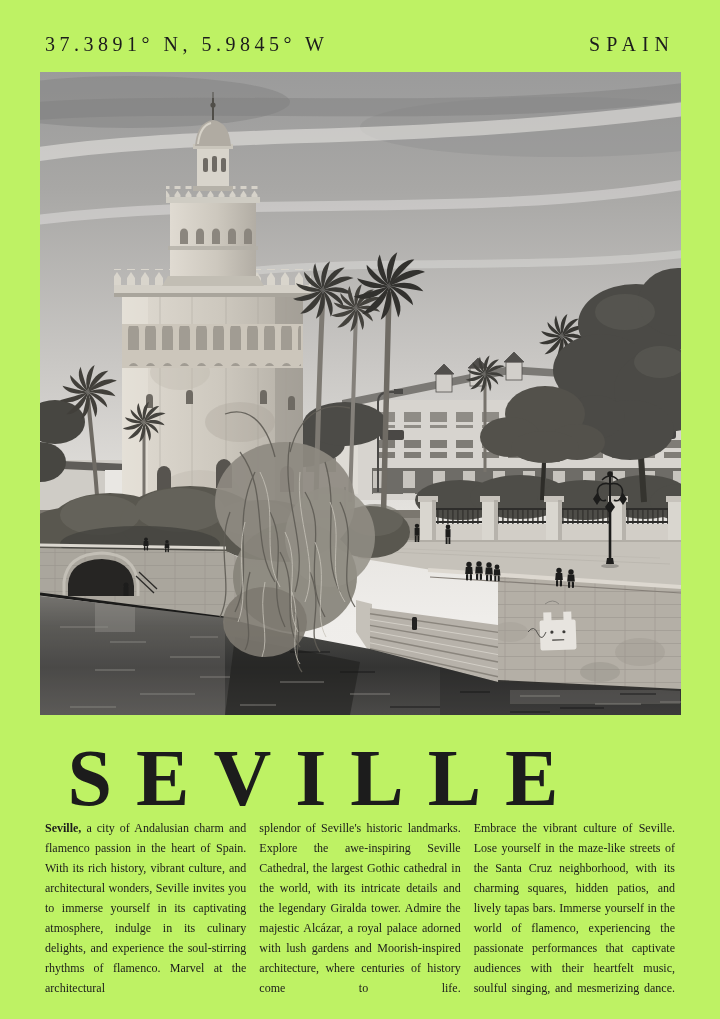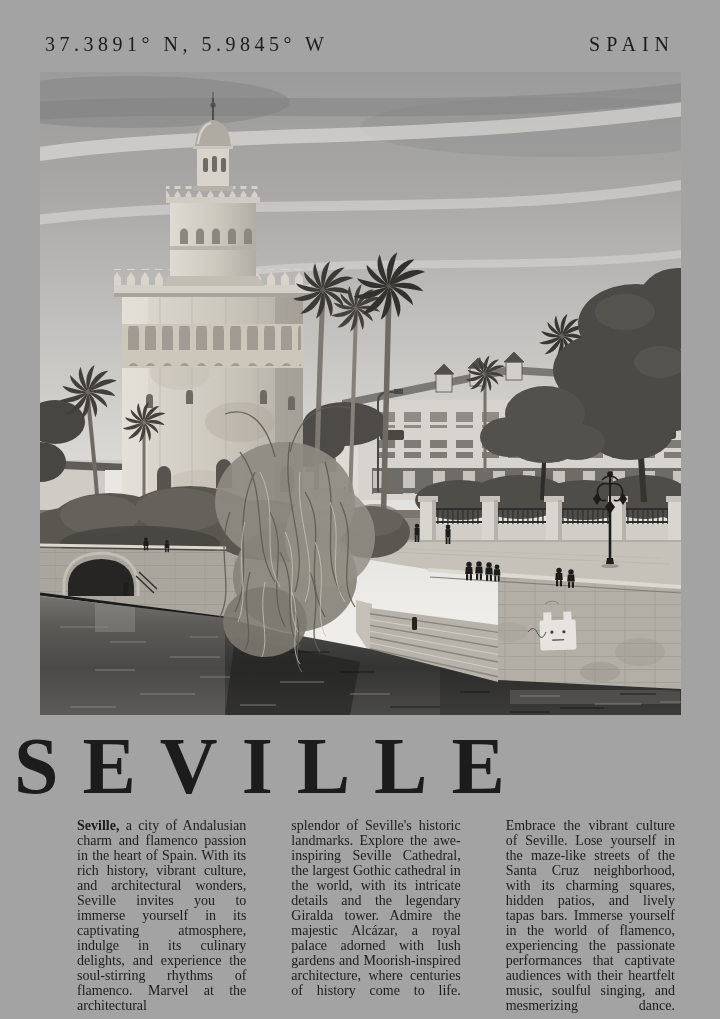--- a/index.html
+++ b/index.html
@@ -1,30 +1,30 @@
 <!DOCTYPE html>
 <html><head>
 <meta charset="utf-8">
 <style>
   html,body{margin:0;padding:0;background:#ffffff;}
   body{width:720px;height:1019px;font-family:"Liberation Serif", serif;color:#1c1c1c;}
-  .poster{position:relative;width:720px;height:1019px;background:#a3a3a3;overflow:hidden;}
+  .poster{position:relative;width:720px;height:1019px;background:#bef264;overflow:hidden;}
 
   .hdr{position:absolute;top:33px;left:45px;right:45px;display:flex;justify-content:space-between;
        font-size:20px;letter-spacing:4.5px;white-space:nowrap;}
   .hdr .right{letter-spacing:6px;margin-left:23px;}
 
   .photo{position:absolute;top:72px;left:40px;width:641px;height:643px;}
   .photo svg{display:block;width:641px;height:643px;}
 
-  .title{position:absolute;top:726px;left:0;width:612px;margin:0;
+  .title{position:absolute;top:726px;left:0;width:612px;margin:12px;text-align:center;
          font-size:80px;font-weight:700;letter-spacing:24px;text-indent:14px;line-height:1;}
 
   .cols{position:absolute;top:818px;left:45px;width:630px;display:flex;gap:13px;}
-  .col{flex:1 1 0;font-size:14px;line-height:15px;text-align:justify;text-align-last:justify;margin-left:32px;}
+  .col{flex:1 1 0;font-size:12px;line-height:20px;text-align:justify;text-align-last:justify;}
   .lead{font-weight:700;}
 </style>
 </head>
 <body>
 
 <div class="poster">
 
   <header class="hdr">
     <span class="left">37.3891° N, 5.9845° W</span>
     <span class="right">SPAIN</span>

